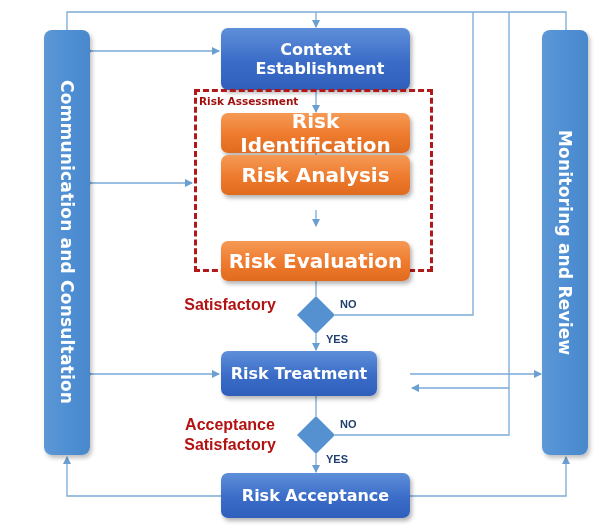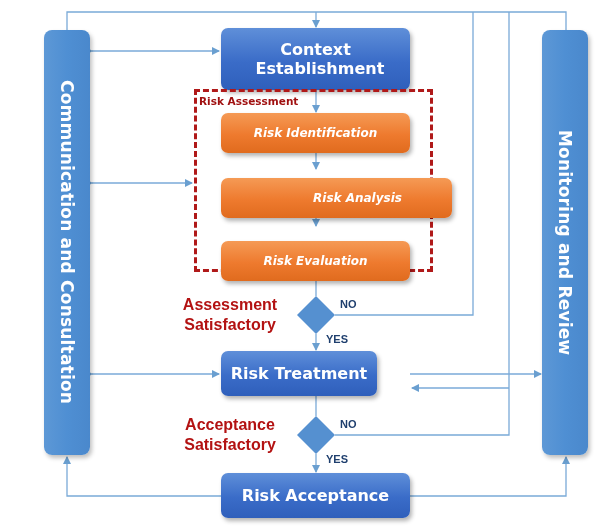--- a/index.html
+++ b/index.html
@@ -14,21 +14,21 @@
   .bar span {
     color:#ffffff; font-weight:bold; font-size:17px; white-space:nowrap;
     writing-mode:vertical-rl; letter-spacing:0.2px;
   }
   .box {
     position:absolute; border-radius:7px; color:#fff; font-weight:bold;
     display:flex; align-items:center; justify-content:center; text-align:center;
     box-shadow:2px 3px 4px rgba(0,0,0,0.3);
   }
   .blue { background:linear-gradient(180deg,#5f8fd9 0%,#3a6cc8 55%,#2f5fbb 100%); font-size:16px; line-height:19px; }
-  .orange { background:linear-gradient(180deg,#f59a55 0%,#ee7a2e 55%,#e06b1e 100%); font-size:12px;font-style:italic; }
+  .orange { background:linear-gradient(180deg,#f59a55 0%,#ee7a2e 55%,#e06b1e 100%); font-size:20px; }
   .ra-box {
     position:absolute; left:194px; top:89px; width:239px; height:183px;
     border:3px dashed #b01919; box-sizing:border-box;
   }
   .ra-label { position:absolute; left:199px; top:95px; font-size:10.5px; color:#a01010; font-weight:bold; }
   .red-label { position:absolute; color:#b31212; font-weight:bold; font-size:16px; text-align:center; line-height:20px; font-family:"Liberation Sans", sans-serif; }
   .small-label { position:absolute; color:#1f3f6e; font-weight:bold; font-size:11px; font-family:"Liberation Sans", sans-serif; }
 </style>
 </head>
 <body>
@@ -80,29 +80,28 @@
 <div class="box blue" style="left:221px;top:28px;width:189px;height:62px;">
   <span style="display:block;width:120px;">Context Establishment</span>
 </div>
 
 <div class="ra-box"></div>
 <div class="ra-label">Risk Assessment</div>
 
 <div class="box orange" style="left:221px;top:113px;width:189px;height:40px;">
   <span>Risk Identification</span>
 </div>
-<div class="box orange" style="left:221px;top:178px;width:189px;height:40px;padding-left:42px;">
+<div class="box orange" style="left:221px;top:155px;width:189px;height:40px;">
   <span>Risk Analysis</span>
 </div>
 <div class="box orange" style="left:221px;top:241px;width:189px;height:40px;">
   <span>Risk Evaluation</span>
 </div>
 
 <div class="red-label" style="left:170px;top:295px;width:120px;">
-  <div>Assessment</div>
   <div>Satisfactory</div>
 </div>
 <div class="small-label" style="left:340px;top:298px;">NO</div>
 <div class="small-label" style="left:326px;top:333px;">YES</div>
 
 <div class="box blue" style="left:221px;top:351px;width:156px;height:45px;">
   <span>Risk Treatment</span>
 </div>
 
 <div class="red-label" style="left:170px;top:415px;width:120px;">

